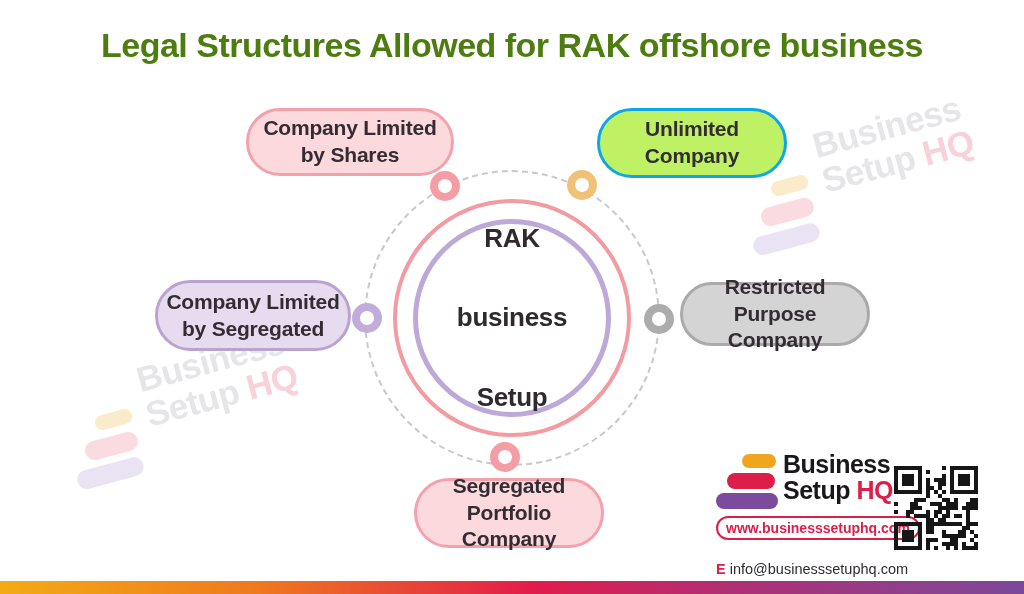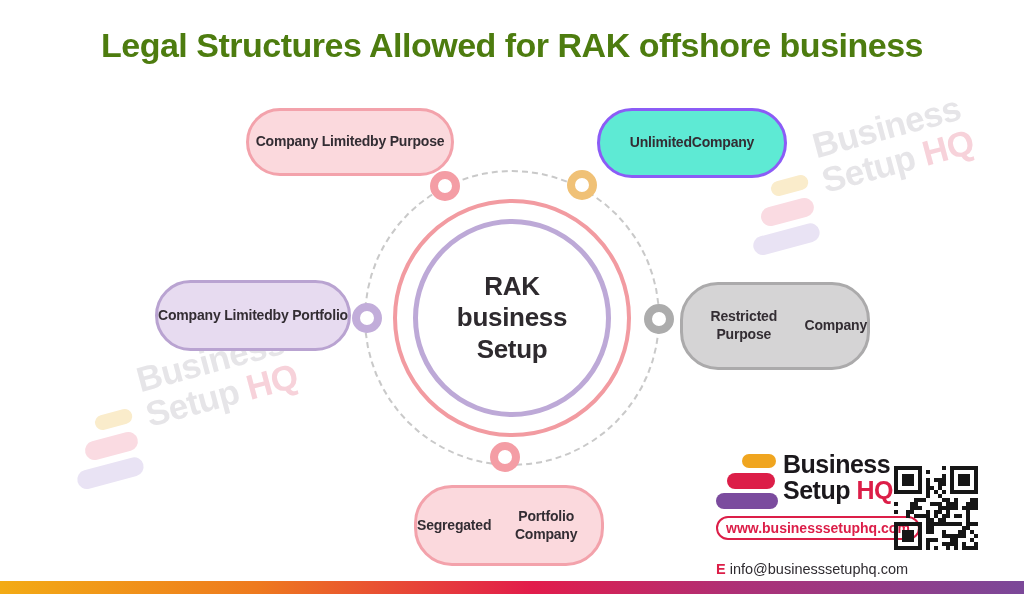--- a/index.html
+++ b/index.html
@@ -23,44 +23,44 @@
   .wm-bar.b3{width:68px;height:19px;left:0px;top:53px;background:#e9e3f4;}
   .wm-text{margin-left:6px;line-height:1.02;font-weight:800;font-size:35px;letter-spacing:-0.5px;color:#e6e5e8;white-space:nowrap;}
   .wm-hq{color:#f7d2da;}
   
   .dashed-ring{position:absolute;left:364px;top:170px;width:296px;height:296px;border:2px dashed #c9c9c9;border-radius:50%;box-sizing:border-box;}
   .outer-ring{position:absolute;left:393px;top:199px;width:238px;height:238px;border:4px solid #f29ba1;border-radius:50%;box-sizing:border-box;background:#fff;}
   .inner-ring{position:absolute;left:413px;top:219px;width:198px;height:198px;border:5px solid #bda9d7;border-radius:50%;box-sizing:border-box;}
   .center-text{
     position:absolute;left:413px;top:219px;width:198px;height:198px;
     display:flex;flex-direction:column;align-items:center;justify-content:center;
-    font-size:26px;font-weight:800;color:#2e2a2e;line-height:1.2;text-align:center;letter-spacing:-0.3px;
+    font-size:26px;font-weight:800;color:#2e2a2e;line-height:1.2;text-align:center;letter-spacing:-0.3px;gap:48px;
   }
   
   .node{position:absolute;width:30px;height:30px;border-radius:50%;background:#ffffff;box-sizing:border-box;}
   .n-shares{left:430px;top:171px;border:8px solid #f49da5;}
   .n-unlimited{left:567px;top:170px;border:8px solid #f0c176;}
   .n-guarantee{left:352px;top:303px;border:8px solid #c2adda;}
   .n-restricted{left:644px;top:304px;border:8px solid #acacac;}
   .n-segregated{left:490px;top:442px;border:8px solid #f49da5;}
   
   .pill{
-    position:absolute;display:flex;flex-direction:row;align-items:center;justify-content:center;
-    border-radius:38px;box-sizing:border-box;font-size:14px;font-weight:800;color:#332d33;
+    position:absolute;display:flex;flex-direction:column;align-items:center;justify-content:center;
+    border-radius:38px;box-sizing:border-box;font-size:21px;font-weight:800;color:#332d33;
     line-height:1.28;text-align:center;letter-spacing:-0.2px;
   }
   .pill-pink{background:#fbd9dd;border:3px solid #f3a2ab;}
-  .pill-orange{background:#5eead4;border:3px solid #8b5cf6;}
+  .pill-orange{background:#bef264;border:3px solid #0ea5e9;}
   .pill-purple{background:#e7dbf0;border:3px solid #b9a3d1;}
   .pill-gray{background:#d5d4d5;border:3px solid #abaaab;}
   .p-shares{left:246px;top:108px;width:208px;height:68px;}
   .p-unlimited{left:597px;top:108px;width:190px;height:70px;}
   .p-guarantee{left:155px;top:280px;width:196px;height:71px;}
-  .p-restricted{left:680px;top:282px;width:190px;height:88px;justify-content:flex-end;}
-  .p-segregated{left:414px;top:478px;width:190px;height:81px;margin-top:7px;}
+  .p-restricted{left:680px;top:282px;width:190px;height:64px;}
+  .p-segregated{left:414px;top:478px;width:190px;height:70px;}
   
   .brand{position:absolute;left:716px;top:452px;width:172px;}
   .brand-top{display:flex;align-items:flex-start;}
   .logo-bars{position:relative;width:62px;height:58px;flex:0 0 auto;}
   .logo-bar{position:absolute;border-radius:8px;display:block;}
   .logo-bar.b1{width:34px;height:14px;left:26px;top:2px;background:#f0a51f;}
   .logo-bar.b2{width:48px;height:16px;left:11px;top:21px;background:#dc1e48;}
   .logo-bar.b3{width:62px;height:16px;left:0px;top:41px;background:#7b4b9e;}
   .brand-name{margin-left:5px;font-size:25px;font-weight:800;line-height:1.02;color:#1b181c;letter-spacing:-0.5px;white-space:nowrap;}
   .brand-name .hq{color:#dc1e48;}
@@ -119,29 +119,29 @@
   </div>
 
   <span class="node n-shares"></span>
   <span class="node n-unlimited"></span>
   <span class="node n-guarantee"></span>
   <span class="node n-restricted"></span>
   <span class="node n-segregated"></span>
 
   <div class="pill pill-pink p-shares">
     <span>Company Limited</span>
-    <span>by Purpose</span>
+    <span>by Shares</span>
   </div>
   <div class="pill pill-orange p-unlimited">
     <span>Unlimited</span>
     <span>Company</span>
   </div>
   <div class="pill pill-purple p-guarantee">
     <span>Company Limited</span>
-    <span>by Portfolio</span>
+    <span>by Segregated</span>
   </div>
   <div class="pill pill-gray p-restricted">
     <span>Restricted Purpose</span>
     <span>Company</span>
   </div>
   <div class="pill pill-pink p-segregated">
     <span>Segregated</span>
     <span>Portfolio Company</span>
   </div>
 

